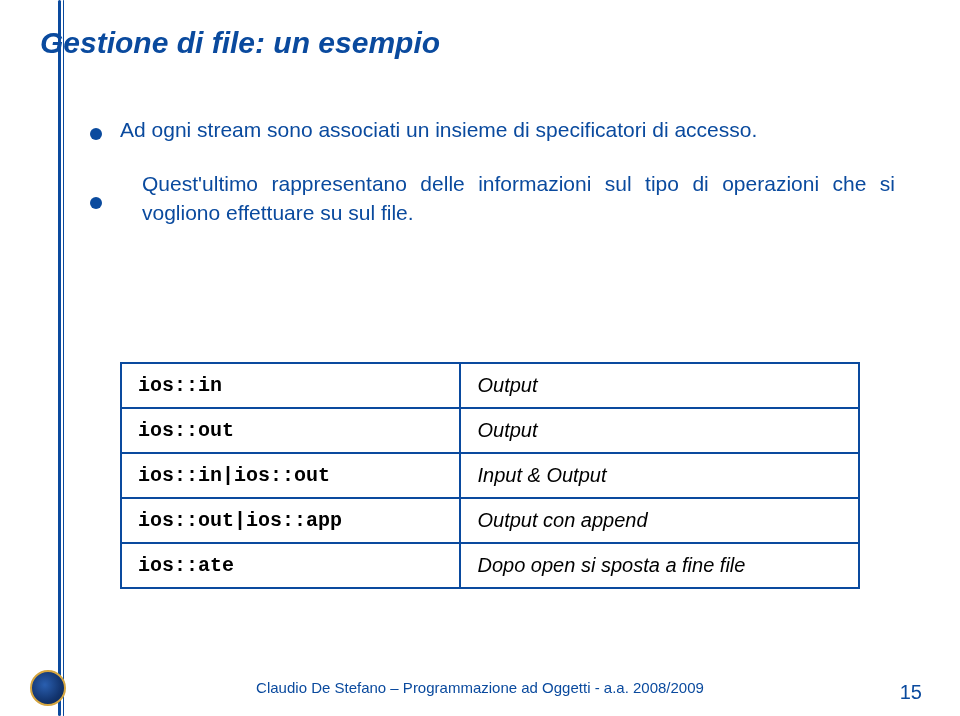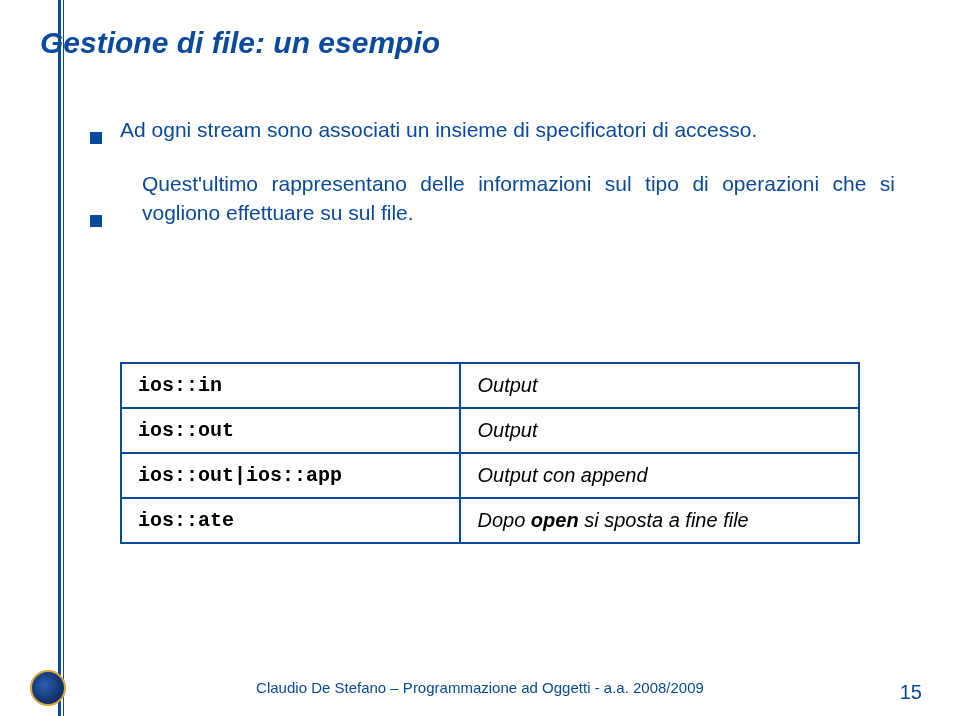--- a/index.html
+++ b/index.html
@@ -1,15 +1,15 @@
 <!DOCTYPE html>
 <html><head>
 <meta charset="utf-8">
 <style>
-  * { box-sizing: border-box; margin: 0; padding: 0; }
+  * { box-sizing: border-box; margin: 0; padding: 0; border-radius: 7px; }
   html, body { width: 960px; height: 716px; font-family: Arial, Helvetica, sans-serif; background: #fff; }
   .slide {
     width: 960px;
     height: 716px;
     position: relative;
     background: #fff;
   }
   .vline1 {
     position: absolute;
     left: 58px;
@@ -36,21 +36,21 @@
     color: #0a4a9e;
   }
   .content {
     position: absolute;
     left: 90px;
     top: 116px;
     width: 805px;
   }
   .bullet {
     display: flex;
-    align-items: flex-end;
+    align-items: center;
     margin-bottom: 26px;
     color: #0a4a9e;
     font-size: 21px;
     line-height: 1.35;
   }
   .bullet.justify .txt { text-align: justify; margin-left: 22px; }
   .bullet .marker {
     width: 12px;
     height: 12px;
     background: #0a4a9e;
@@ -78,21 +78,21 @@
     height: 44px;
   }
   td.left {
     width: 46%;
     font-family: "Courier New", monospace;
     font-weight: bold;
   }
   td.right {
     font-style: italic;
   }
-  td.right b { font-style: italic; font-weight: bold; }
+  td.right b { font-style: italic; font-weight: normal; }
   .footer {
     position: absolute;
     left: 0;
     bottom: 0;
     width: 100%;
     height: 46px;
   }
   .logo {
     position: absolute;
     left: 30px;
@@ -149,20 +149,26 @@
           <span>Output</span><b></b><span></span>
         </td>
       </tr>
       <tr>
         <td class="left">ios::out</td>
         <td class="right">
           <span>Output</span><b></b><span></span>
         </td>
       </tr>
       <tr>
+        <td class="left">ios::in|ios::out</td>
+        <td class="right">
+          <span>Input &amp; Output</span><b></b><span></span>
+        </td>
+      </tr>
+      <tr>
         <td class="left">ios::out|ios::app</td>
         <td class="right">
           <span>Output con append</span><b></b><span></span>
         </td>
       </tr>
       <tr>
         <td class="left">ios::ate</td>
         <td class="right">
           <span>Dopo </span><b>open</b><span> si sposta a fine file</span>
         </td>

